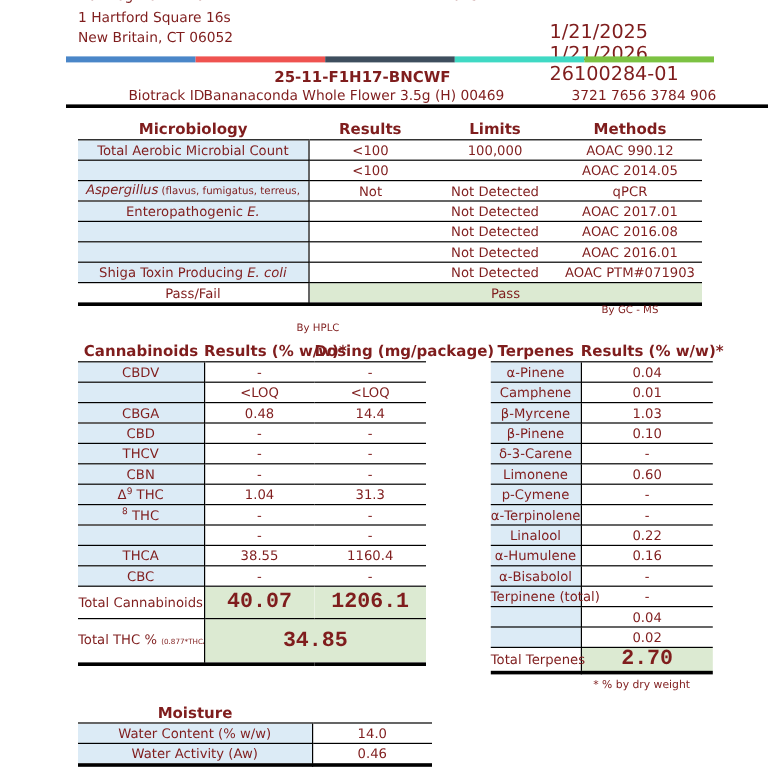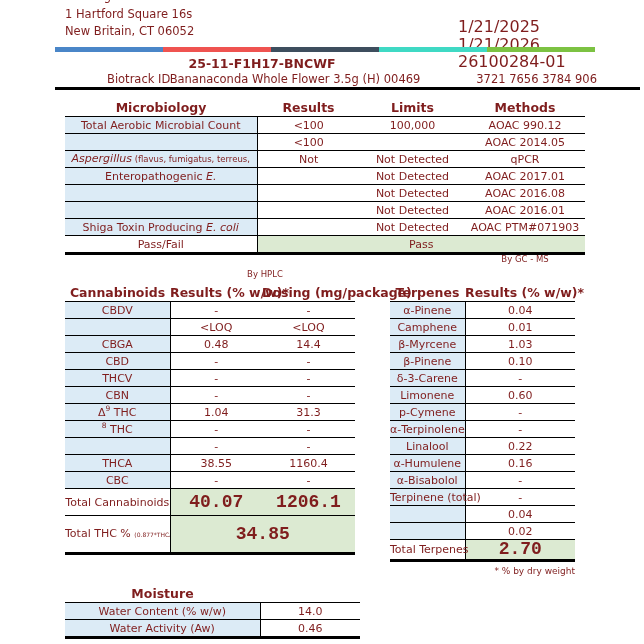--- a/index.html
+++ b/index.html
@@ -10,21 +10,21 @@
   .fac{position:absolute;left:65px;font-size:11.5px;white-space:nowrap;}
   .l1{top:-11px}.l2{top:7px}.l3{top:24px}
   .datelab{position:absolute;left:368px;top:-11px;font-size:11.5px;font-weight:bold;}
   .val{position:absolute;left:458px;font-size:16px;white-space:nowrap;margin-top:28px;}
   .v1{top:-11px}.v2{top:7px}.v3{top:24px}
 
   .bar{position:absolute;left:55px;top:47px;width:540px;height:5px;display:flex;}
   .bar .seg{flex:1;height:100%;}
 
   .code{position:absolute;left:0;top:56px;width:524px;text-align:center;
-        font-weight:bold;font-size:12.5px;}
+        font-weight:bold;font-size:12.5px;padding-left:40px;}
   .btlabel{position:absolute;left:107px;top:72px;font-size:11.5px;white-space:nowrap;}
   .product{position:absolute;left:120px;top:72px;width:350px;text-align:center;
            font-size:11.5px;white-space:nowrap;}
   .btnum{position:absolute;right:47px;top:72px;font-size:11.5px;white-space:nowrap;}
   .rule{position:absolute;left:55px;top:87px;width:585px;height:2.5px;background:#000;}
 
   
   table.tbl{position:absolute;border-collapse:collapse;table-layout:fixed;
             border-bottom:3px solid #000;}
   .tbl th{font-weight:bold;font-size:12.5px;height:18px;padding:0;text-align:center;
@@ -36,21 +36,21 @@
   .tbl td.plain{background:#fff;}
   .tbl td.green{background:var(--green,#dcead2);}
   .tbl .bold{font-weight:bold;font-size:18px;font-family:Liberation Mono, monospace;}
   .tbl tr.total td{height:26px;}
   .tbl tr.total2 td{height:36px;}
   .t-terp tr.total td{height:19px;}
   .t-terp td.lbl{overflow:visible;}
 
   .t-micro{left:65px;top:98px;width:520px;}
   .t-cann{left:65px;top:283px;width:290px;}
-  .t-terp{left:390px;top:283px;width:185px;padding-left:16px;}
+  .t-terp{left:409px;top:283px;width:185px;padding-left:16px;}
   .t-moist{left:65px;top:584px;width:295px;}
 
   .note{position:absolute;font-size:8.5px;text-align:center;width:130px;}
   .n-hplc{left:200px;top:269px;}
   .n-gcms{left:460px;top:254px;}
   .footnote{position:absolute;left:445px;top:566px;width:130px;text-align:right;font-size:9px;}
 
   .it{font-style:italic;}
   .sm{font-size:8.5px;}
   .sup{font-size:7.5px;vertical-align:super;line-height:0;}

